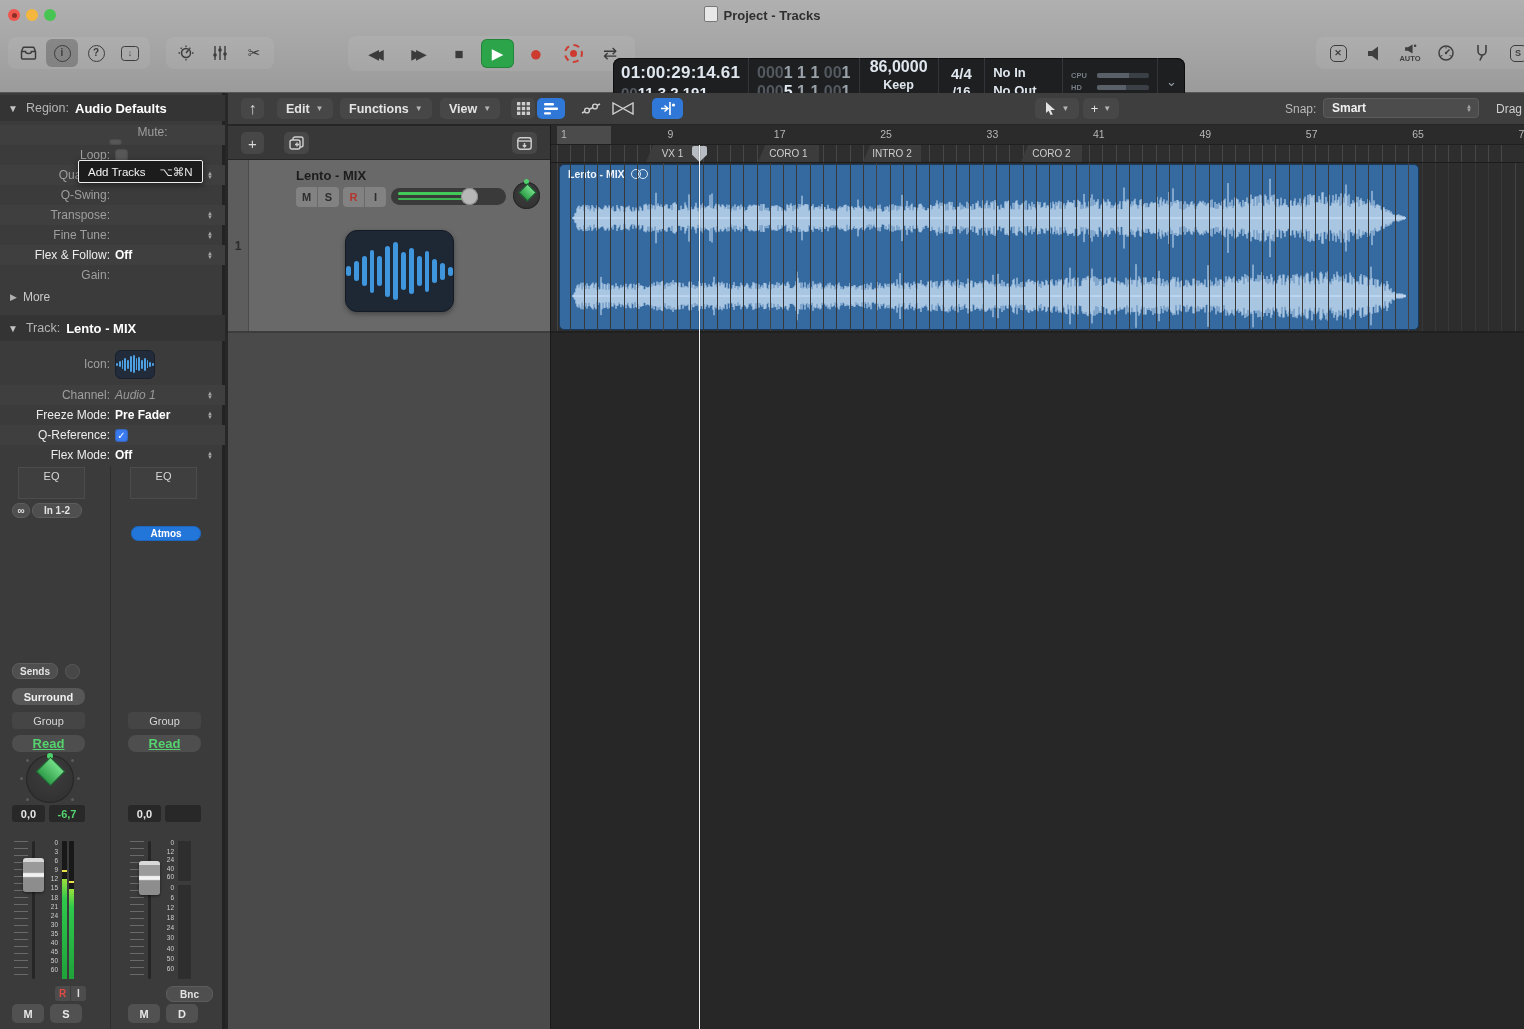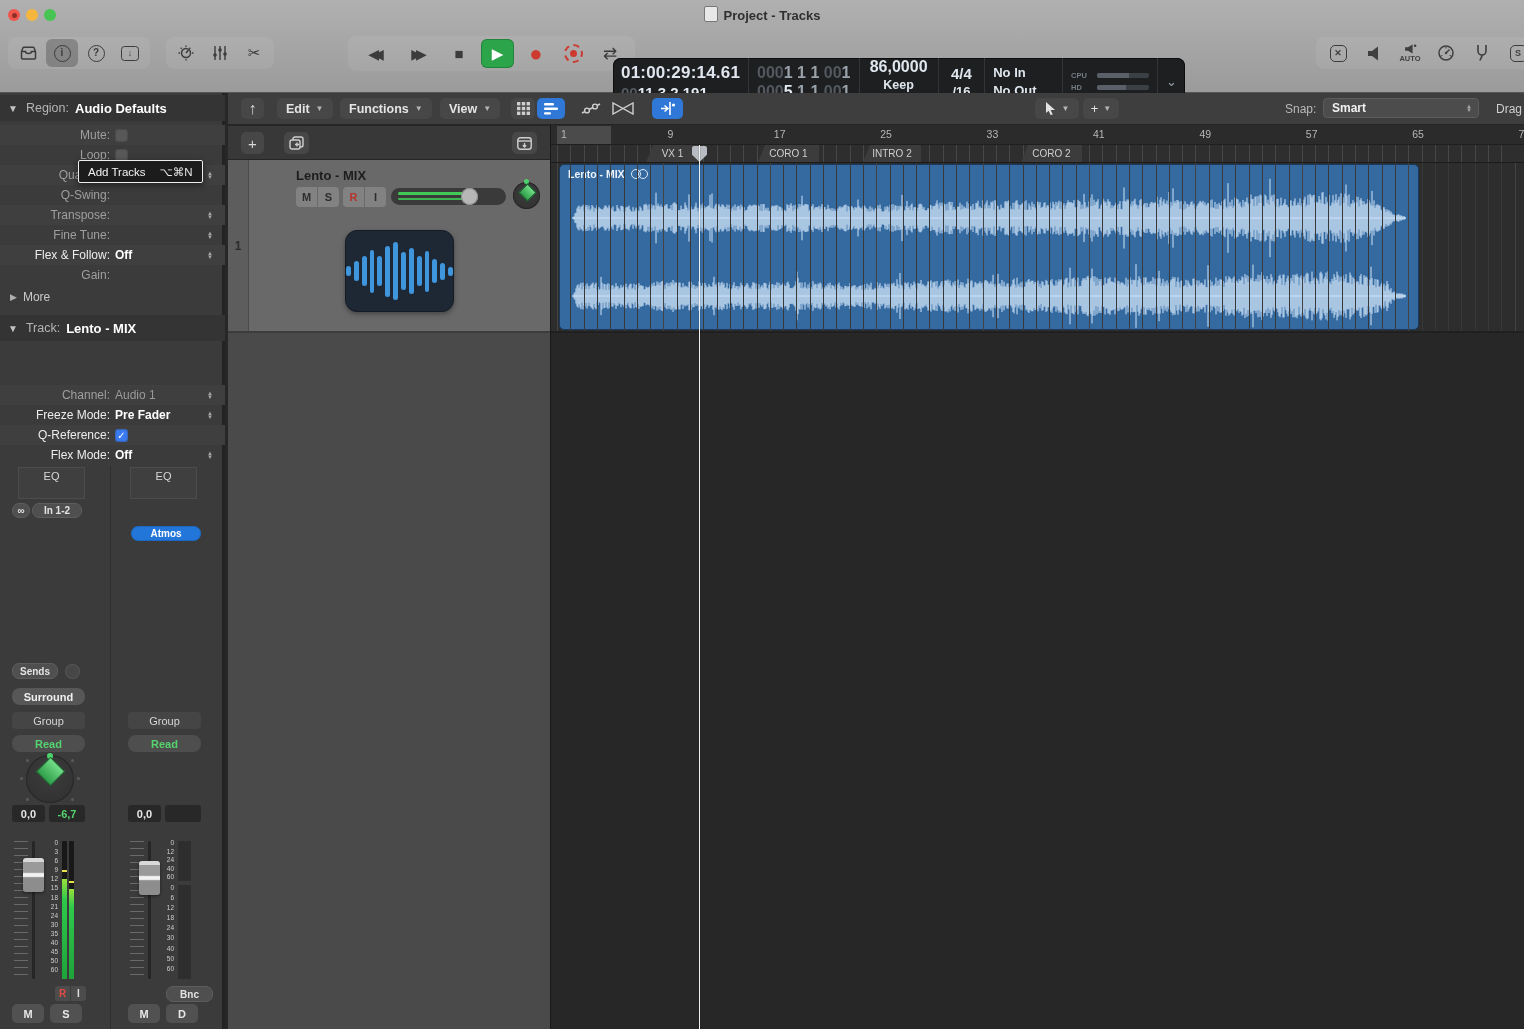--- a/index.html
+++ b/index.html
@@ -59,42 +59,42 @@
   .insp{left:0;top:93px;width:225px;height:936px;background:#3b3b3b;border-right:3px solid #232323;box-sizing:border-box;}
   .ihead{left:0;width:225px;height:26px;display:flex;align-items:center;background:#343434;font-size:12.5px;}
   .ihead .chev{color:#c2c2c2;margin:0 8px 0 8px;font-size:10px;}
   .ihead .lab{color:#b5b5b5;margin-right:6px;}
   .ihead .val{color:#ffffff;font-weight:bold;font-size:13px;}
   .irow{left:0;width:225px;height:20px;display:flex;align-items:center;font-size:12px;}
   .irow.alt{background:#3f3f3f;}
   .ilab{width:110px;text-align:right;color:#9f9f9f;flex:none;}
   .ilab.bright{color:#ececec;}
   .ival{margin-left:5px;color:#fff;font-weight:bold;font-size:12px;}
-  .ival.dim{color:#9a9a9a;font-weight:normal;}
+  .ival.dim{color:#9a9a9a;font-weight:normal;font-style:italic;}
   .chk{margin-left:5px;width:13px;height:13px;border-radius:3px;background:#585858;box-shadow:inset 0 0 2px #333;}
   .chk.on{background:#3a7bf2;color:#fff;font-size:10px;display:flex;align-items:center;justify-content:center;}
   .stepper{position:absolute;right:12px;display:flex;flex-direction:column;line-height:4px;color:#a5a5a5;font-size:6px;}
   .more{color:#c9c9c9;font-size:12px;display:flex;align-items:center;}
   .more .chev{font-size:9px;margin:0 6px 0 10px;color:#b0b0b0;}
   .iconthumb{margin-left:5px;width:38px;height:27px;background:#222b39;border:1px solid #17202c;border-radius:6px;
              display:flex;align-items:center;justify-content:center;gap:1px;}
   .iconthumb i{width:2px;border-radius:1px;background:#4da0e4;display:block;}
   .stripdiv{left:110px;top:466px;width:1px;height:563px;background:#2e2e2e;}
   .eqbox{height:32px;border:1px solid #4c4c4c;background:#3f3f3f;box-sizing:border-box;
          font-size:11px;color:#d8d8d8;text-align:center;padding-top:2px;}
   .slotbtn{height:15px;border-radius:7px;background:#4f4f4f;border:1px solid #5d5d5d;box-sizing:border-box;
            color:#e3e3e3;font-size:10px;font-weight:bold;display:flex;align-items:center;justify-content:center;
            margin-bottom:2px;}
   .slotbtn.sel{background:#2276d9;border-color:#1d67be;color:#fff;}
   .wbtn{border-radius:8px;background:#575757;color:#efefef;font-size:11px;font-weight:bold;
         display:flex;align-items:center;justify-content:center;box-sizing:border-box;}
   .gbtn{border-radius:4px;background:#454545;color:#d6d6d6;font-size:11px;
         display:flex;align-items:center;justify-content:center;}
-  .readbtn{border-radius:8px;background:#4e4e4e;color:#55d36e;font-size:11px;font-weight:bold;
-        display:flex;align-items:center;justify-content:center;}
+  .readbtn{border-radius:8px;background:#4e4e4e;color:#55d36e;font-size:13px;font-weight:bold;
+        display:flex;align-items:center;justify-content:center;text-decoration:underline;}
   .valbox{height:17px;background:#282828;border-radius:3px;color:#e6e6e6;font-size:11px;font-weight:bold;
           display:flex;align-items:center;justify-content:center;}
   .valbox.grn{color:#55d36e;}
   .panner{border-radius:50%;background:radial-gradient(circle at 50% 40%,#3d3d3d,#2e2e2e);
           box-shadow:inset 0 0 0 1px #272727;}
   .pan-diamond{position:absolute;background:linear-gradient(#72de88,#2f9c49);border:1px solid #1d6b33;
                transform:rotate(45deg);}
   .pan-dot{position:absolute;border-radius:50%;background:#4ed26b;}
   .pan-tick{position:absolute;width:3px;height:3px;border-radius:50%;background:#5c5c5c;}
   .fticks{background:repeating-linear-gradient(#8f8f8f 0 1px,transparent 1px 7px);opacity:.55;}
@@ -318,21 +318,21 @@
     </div>
   </div>
 
   <div class="abs insp">
     <div class="abs ihead" style="top:2px;">
       <span class="chev">▼</span>
       <span class="lab">Region:</span>
       <span class="val">Audio Defaults</span>
     </div>
 
-    <div class="abs irow alt" style="top:32px;">
+    <div class="abs irow alt" style="top:32px;flex-direction:column;">
       <span class="ilab">Mute:</span>
       <span class="chk"></span>
     </div>
     <div class="abs irow" style="top:52px;">
       <span class="ilab">Loop:</span>
       <span class="chk"></span>
     </div>
     <div class="abs irow alt" style="top:72px;">
       <span class="ilab">Quantize:</span>
       <span class="stepper">▲<br>▼</span>
@@ -360,20 +360,39 @@
       <span class="chev">▶</span>
       <span>More</span>
     </div>
 
     <div class="abs ihead" style="top:222px;">
       <span class="chev">▼</span>
       <span class="lab">Track:</span>
       <span class="val">Lento - MIX</span>
     </div>
 
+    <div class="abs irow" style="top:250px;height:42px;">
+      <span class="ilab">Icon:</span>
+      <span class="iconthumb" id="icon-thumb-small">
+          <i style="height: 3px;"></i>
+          <i style="height: 6px;"></i>
+          <i style="height: 9px;"></i>
+          <i style="height: 13px;"></i>
+          <i style="height: 9px;"></i>
+          <i style="height: 16px;"></i>
+          <i style="height: 18px;"></i>
+          <i style="height: 12px;"></i>
+          <i style="height: 14px;"></i>
+          <i style="height: 9px;"></i>
+          <i style="height: 13px;"></i>
+          <i style="height: 8px;"></i>
+          <i style="height: 5px;"></i>
+          <i style="height: 3px;"></i>
+        </span>
+    </div>
     <div class="abs irow alt" style="top:292px;">
       <span class="ilab">Channel:</span>
       <span class="ival dim">Audio 1</span>
       <span class="stepper">▲<br>▼</span>
     </div>
     <div class="abs irow" style="top:312px;">
       <span class="ilab bright">Freeze Mode:</span>
       <span class="ival">Pre Fader</span>
       <span class="stepper">▲<br>▼</span>
     </div>

